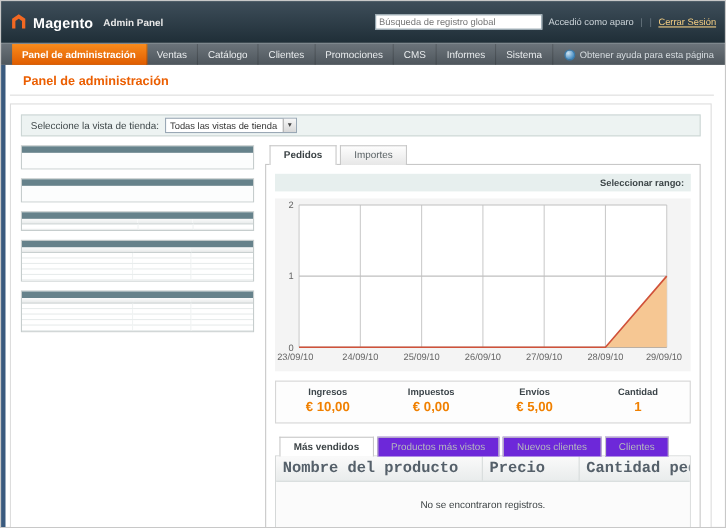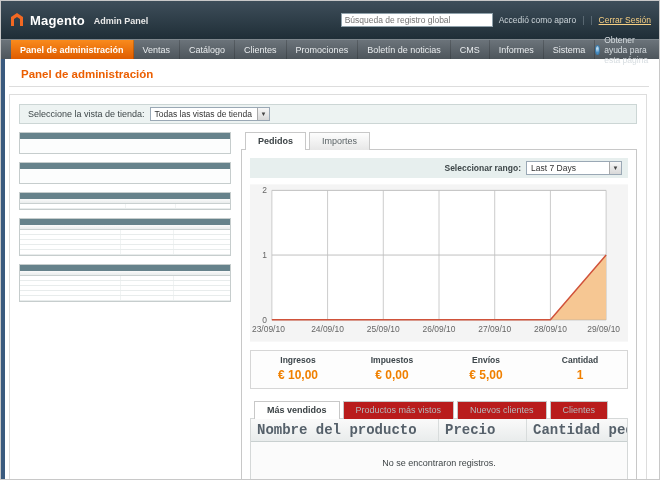--- a/index.html
+++ b/index.html
@@ -44,21 +44,21 @@
   table.mini { width:100%; border-collapse:collapse; font-size:8.5px; background:#fff; table-layout:fixed; }
   .mini th { text-align:left; font-weight:bold; color:#55606a; background:linear-gradient(#fafafa,#e9ecec); border-bottom:1px solid #c9d0d0; padding:2px 5px; overflow:hidden; white-space:nowrap; }
   .mini td { padding:2px 5px; color:#3a4144; border-bottom:1px solid #e8ecec; border-left:1px solid #f0f3f3; overflow:hidden; white-space:nowrap; }
   .mini td:first-child { border-left:none; }
   .mini .num { text-align:right; }
 
   .right-col { flex:1; display:flex; flex-direction:column; min-width:0; }
   .tabs { display:flex; gap:3px; padding-left:4px; position:relative; z-index:2; }
   .tab { border:1px solid #c8c8c8; border-bottom:none; padding:3px 12px 4px; font-size:9px; color:#5a6265; background:linear-gradient(#fdfdfd,#e7e7e7); margin-bottom:-1px; cursor:pointer; white-space:nowrap; }
   .tab.active { background:#fff; font-weight:bold; color:#3c4346; }
-  .tab.disabled { color:#b4babd; background:#b91c1c; cursor:default; }
+  .tab.disabled { color:#b4babd; background:#6d28d9; cursor:default; }
   .panel { border:1px solid #c8c8c8; background:#fff; padding:8px; position:relative; z-index:1; }
   .range-bar { background:#e7efee; display:flex; justify-content:flex-end; align-items:center; gap:5px; padding:3px 6px; font-size:8.5px; font-weight:bold; color:#3e4749; }
   .range-bar .fselect { width:96px; justify-content:space-between; font-weight:normal; }
   #chart-svg { display:block; width:100%; height:158px; margin-top:6px; }
   #chart-svg text { font-family:"Liberation Sans", sans-serif; font-size:8.5px; fill:#666; }
 
   .stats { display:flex; border:1px solid #d6d6d6; background:#fdfdfd; margin-top:8px; padding:4px 0 5px; }
   .stat { flex:1; text-align:center; }
   .stat-label { font-size:8.5px; font-weight:bold; color:#3d464b; display:block; }
   .stat-value { font-size:12px; font-weight:bold; color:#f08000; }
@@ -90,21 +90,20 @@
   </div>
 </header>
 
 <nav class="main-nav">
   <ul id="nav-list">
       <li class="active">Panel de administración</li>
       <li class="">Ventas</li>
       <li class="">Catálogo</li>
       <li class="">Clientes</li>
       <li class="">Promociones</li>
-      <li class="">Boletín de noticias</li>
       <li class="">CMS</li>
       <li class="">Informes</li>
       <li class="">Sistema</li>
     </ul>
   <div class="nav-help">
     <span class="help-icon"></span>
     <span>Obtener ayuda para esta página</span>
   </div>
 </nav>
 
@@ -246,24 +245,20 @@
         </div>
 
       <div class="right-col">
         <div class="tabs" id="chart-tabs">
             <div class="tab active">Pedidos</div>
             <div class="tab">Importes</div>
           </div>
         <div class="panel">
           <div class="range-bar">
             <span>Seleccionar rango:</span>
-            <span class="fselect">
-              <span>Last 7 Days</span>
-              <span class="arrow-box">▼</span>
-            </span>
           </div>
 
           <svg id="chart-svg" viewBox="0 0 380 158">
               <rect x="0" y="0" width="380" height="158" fill="#f4f4f4"></rect>
               <rect x="22" y="6" width="336" height="130" fill="#ffffff"></rect>
               <line x1="22" y1="6" x2="22" y2="136" stroke="#cccccc" stroke-width="1"></line>
               <line x1="78" y1="6" x2="78" y2="136" stroke="#cccccc" stroke-width="1"></line>
               <line x1="134" y1="6" x2="134" y2="136" stroke="#cccccc" stroke-width="1"></line>
               <line x1="190" y1="6" x2="190" y2="136" stroke="#cccccc" stroke-width="1"></line>
               <line x1="246" y1="6" x2="246" y2="136" stroke="#cccccc" stroke-width="1"></line>

